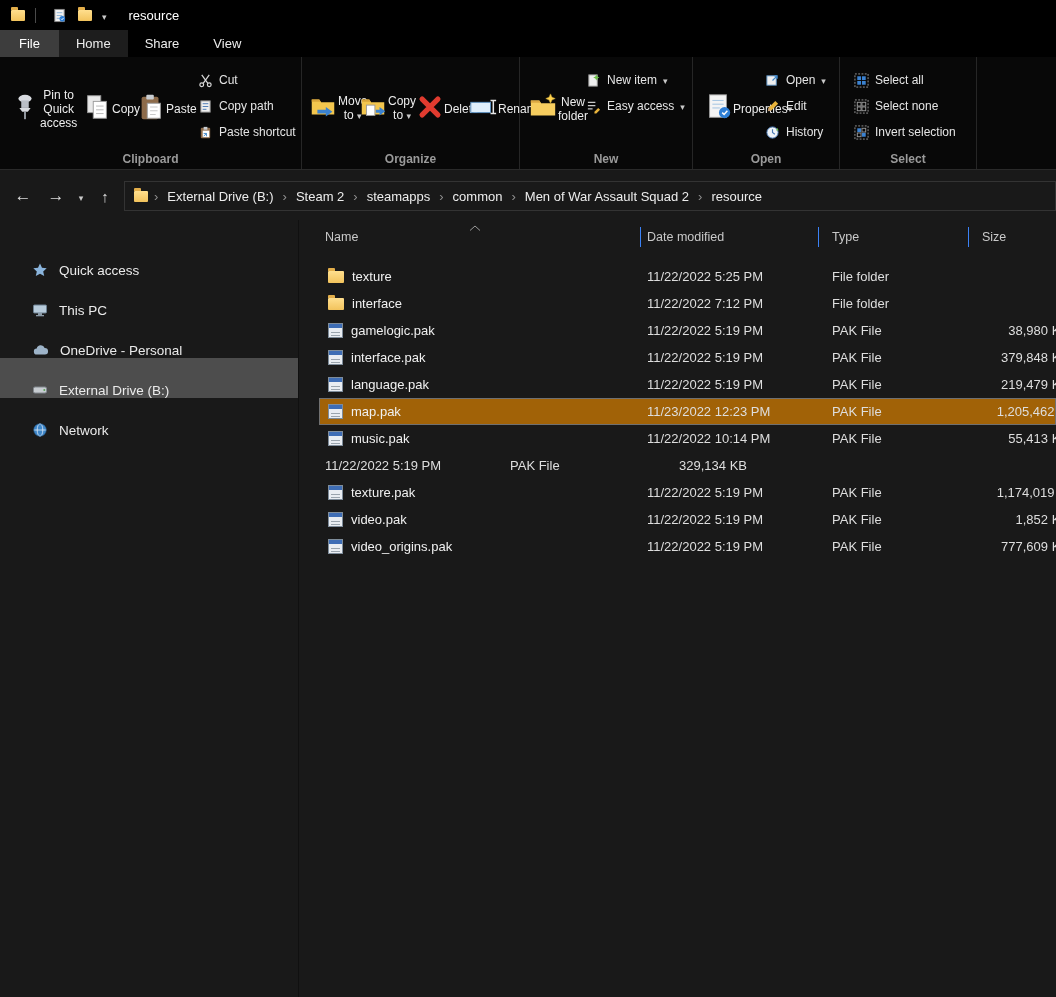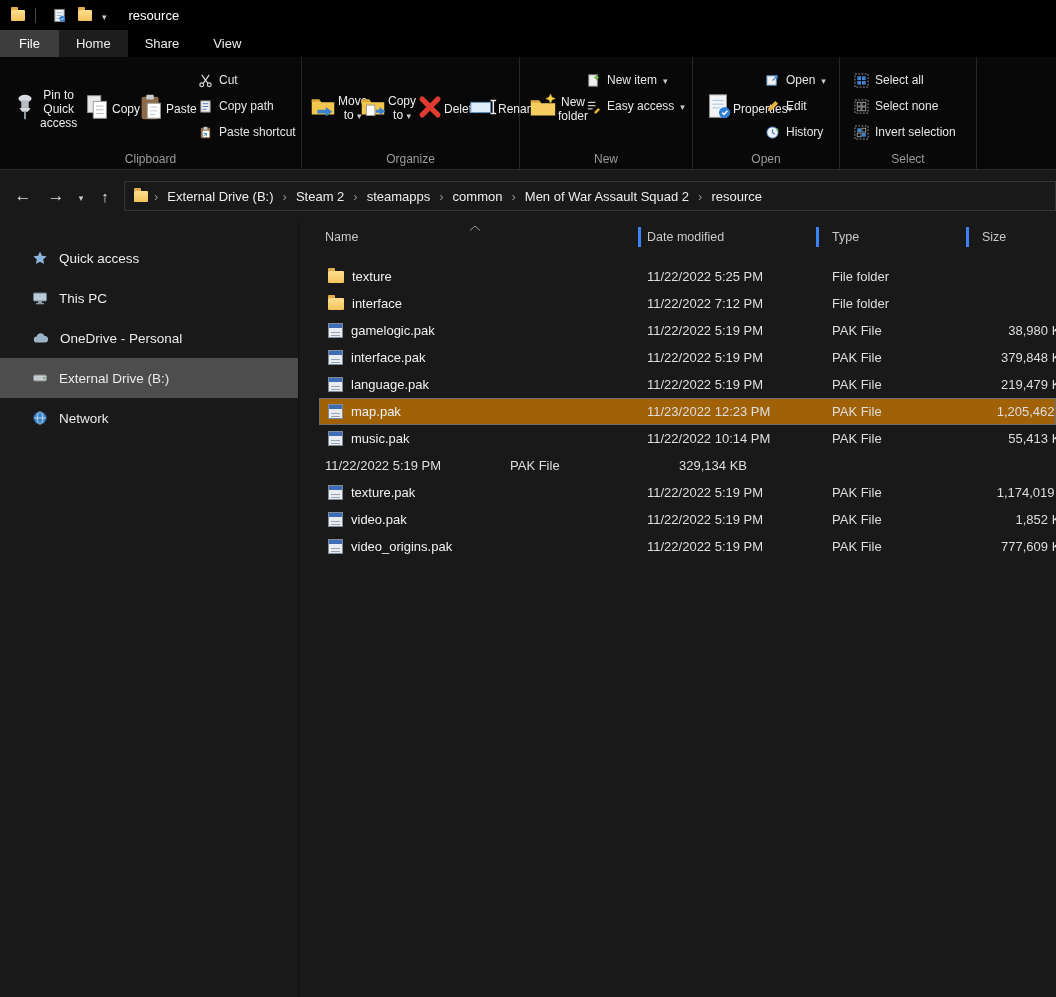--- a/index.html
+++ b/index.html
@@ -25,21 +25,21 @@
   .tabs { position:absolute; top:30px; left:0; width:100%; height:27px; background:#000; display:flex; }
   .tab { padding:0 17px; display:flex; align-items:center; font-size:13px; color:#ededed; cursor:default; }
   .tab-file { background:#3d3d3d; color:#fff; padding:0 19px; }
   .tab.active { background:#1d1d1d; }
 
   
   .ribbon { position:absolute; top:57px; left:0; width:100%; height:113px;
     background:#080808; border-bottom:1px solid #2a2a2a; display:flex; }
   .group { position:relative; height:100%; border-right:1px solid #262626; flex:none; }
   .g-label { position:absolute; bottom:3px; left:0; right:0; text-align:center;
-    font-size:12px; color:#9a9a9a; }
+    font-size:12px; color:#9a9a9a;font-weight:bold; }
   .g-content { display:flex; padding-top:3px; height:92px; }
 
   .btn-lg { display:flex; flex-direction:row; align-items:center; padding-top:5px; flex:none; }
   .btn-lg .ic { height:34px; display:flex; align-items:center; justify-content:center; }
   .btn-lg .lbl { margin-top:3px; font-size:12px; line-height:14px; text-align:center; color:#ececec; }
   .dd-below { margin-top:1px; }
 
   .smallcol { display:flex; flex-direction:column; padding-top:7px; }
   .btn-sm { display:flex; align-items:center; gap:6px; height:26px; padding:0 8px;
     font-size:12px; color:#e5e5e5; white-space:nowrap; }
@@ -75,30 +75,30 @@
   .ic-up::before { content:"↑"; }
   .addressbar { flex:1; height:30px; margin-left:4px; border:1px solid #333;
     background:#191919; display:flex; align-items:center; padding-left:9px; }
   .addr-ic { margin-right:4px; }
   .crumb { padding:0 7px; height:100%; display:flex; align-items:center; color:#ededed; font-size:13px; }
   .bsep { color:#8f8f8f; font-size:13px; padding:0 2px; }
   .bsep::after { content:"›"; }
 
   
   .sidebar { position:absolute; top:220px; left:0; width:298px; bottom:0; padding-top:18px; }
-  .side-item { height:40px; display:flex; align-items:center; padding-left:32px; gap:11px;
+  .side-item { height:40px; display:flex; align-items:flex-end; padding-left:32px; gap:11px;
     font-size:13.5px; color:#eaeaea; }
   .side-item.selected { background:#4d4d4d; }
   .side-item svg { flex:none; }
 
   
   .filearea { position:absolute; top:220px; left:298px; right:0; bottom:0; border-left:1px solid #101010; }
   .fheader { position:relative; display:flex; margin-top:2px; height:30px; align-items:center;
     color:#c9c9c9; font-size:12.5px; }
-  .fh { height:20px; line-height:20px; border-right:3px solid #3b82f6; flex:none; }
+  .fh { height:20px; line-height:20px; border-right:1px solid #3b82f6; flex:none; }
   .fh-name { width:342px; padding-left:26px; }
   .fh-date { width:178px; padding-left:6px; }
   .fh-type { width:150px; padding-left:13px; }
   .fh-size { width:100px; padding-left:13px; border-right:none; }
   .sort-caret { position:absolute; left:170px; top:-2px; }
 
   .rows { margin-top:11px; }
   .frow { height:27px; display:flex; align-items:center; margin-left:20px; font-size:13px; }
   .frow.selected { background:#a16207; box-shadow:inset 0 0 0 1px #707070;align-items:center; }
   .fc-name { width:322px; padding-left:9px; display:flex; align-items:center; gap:8px; color:#f0f0f0; flex:none; }

